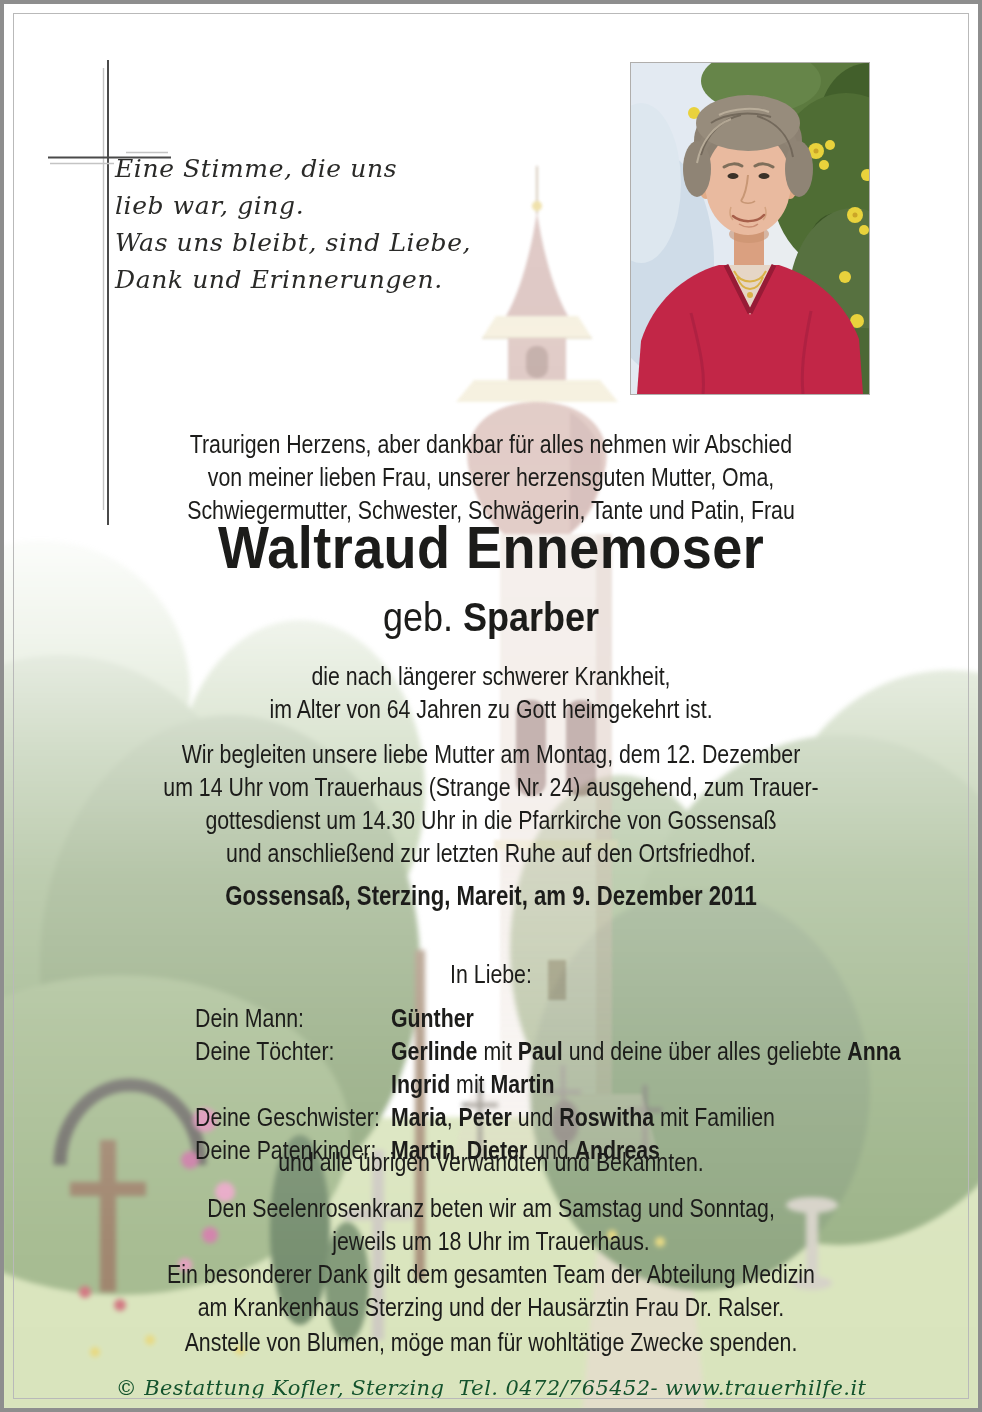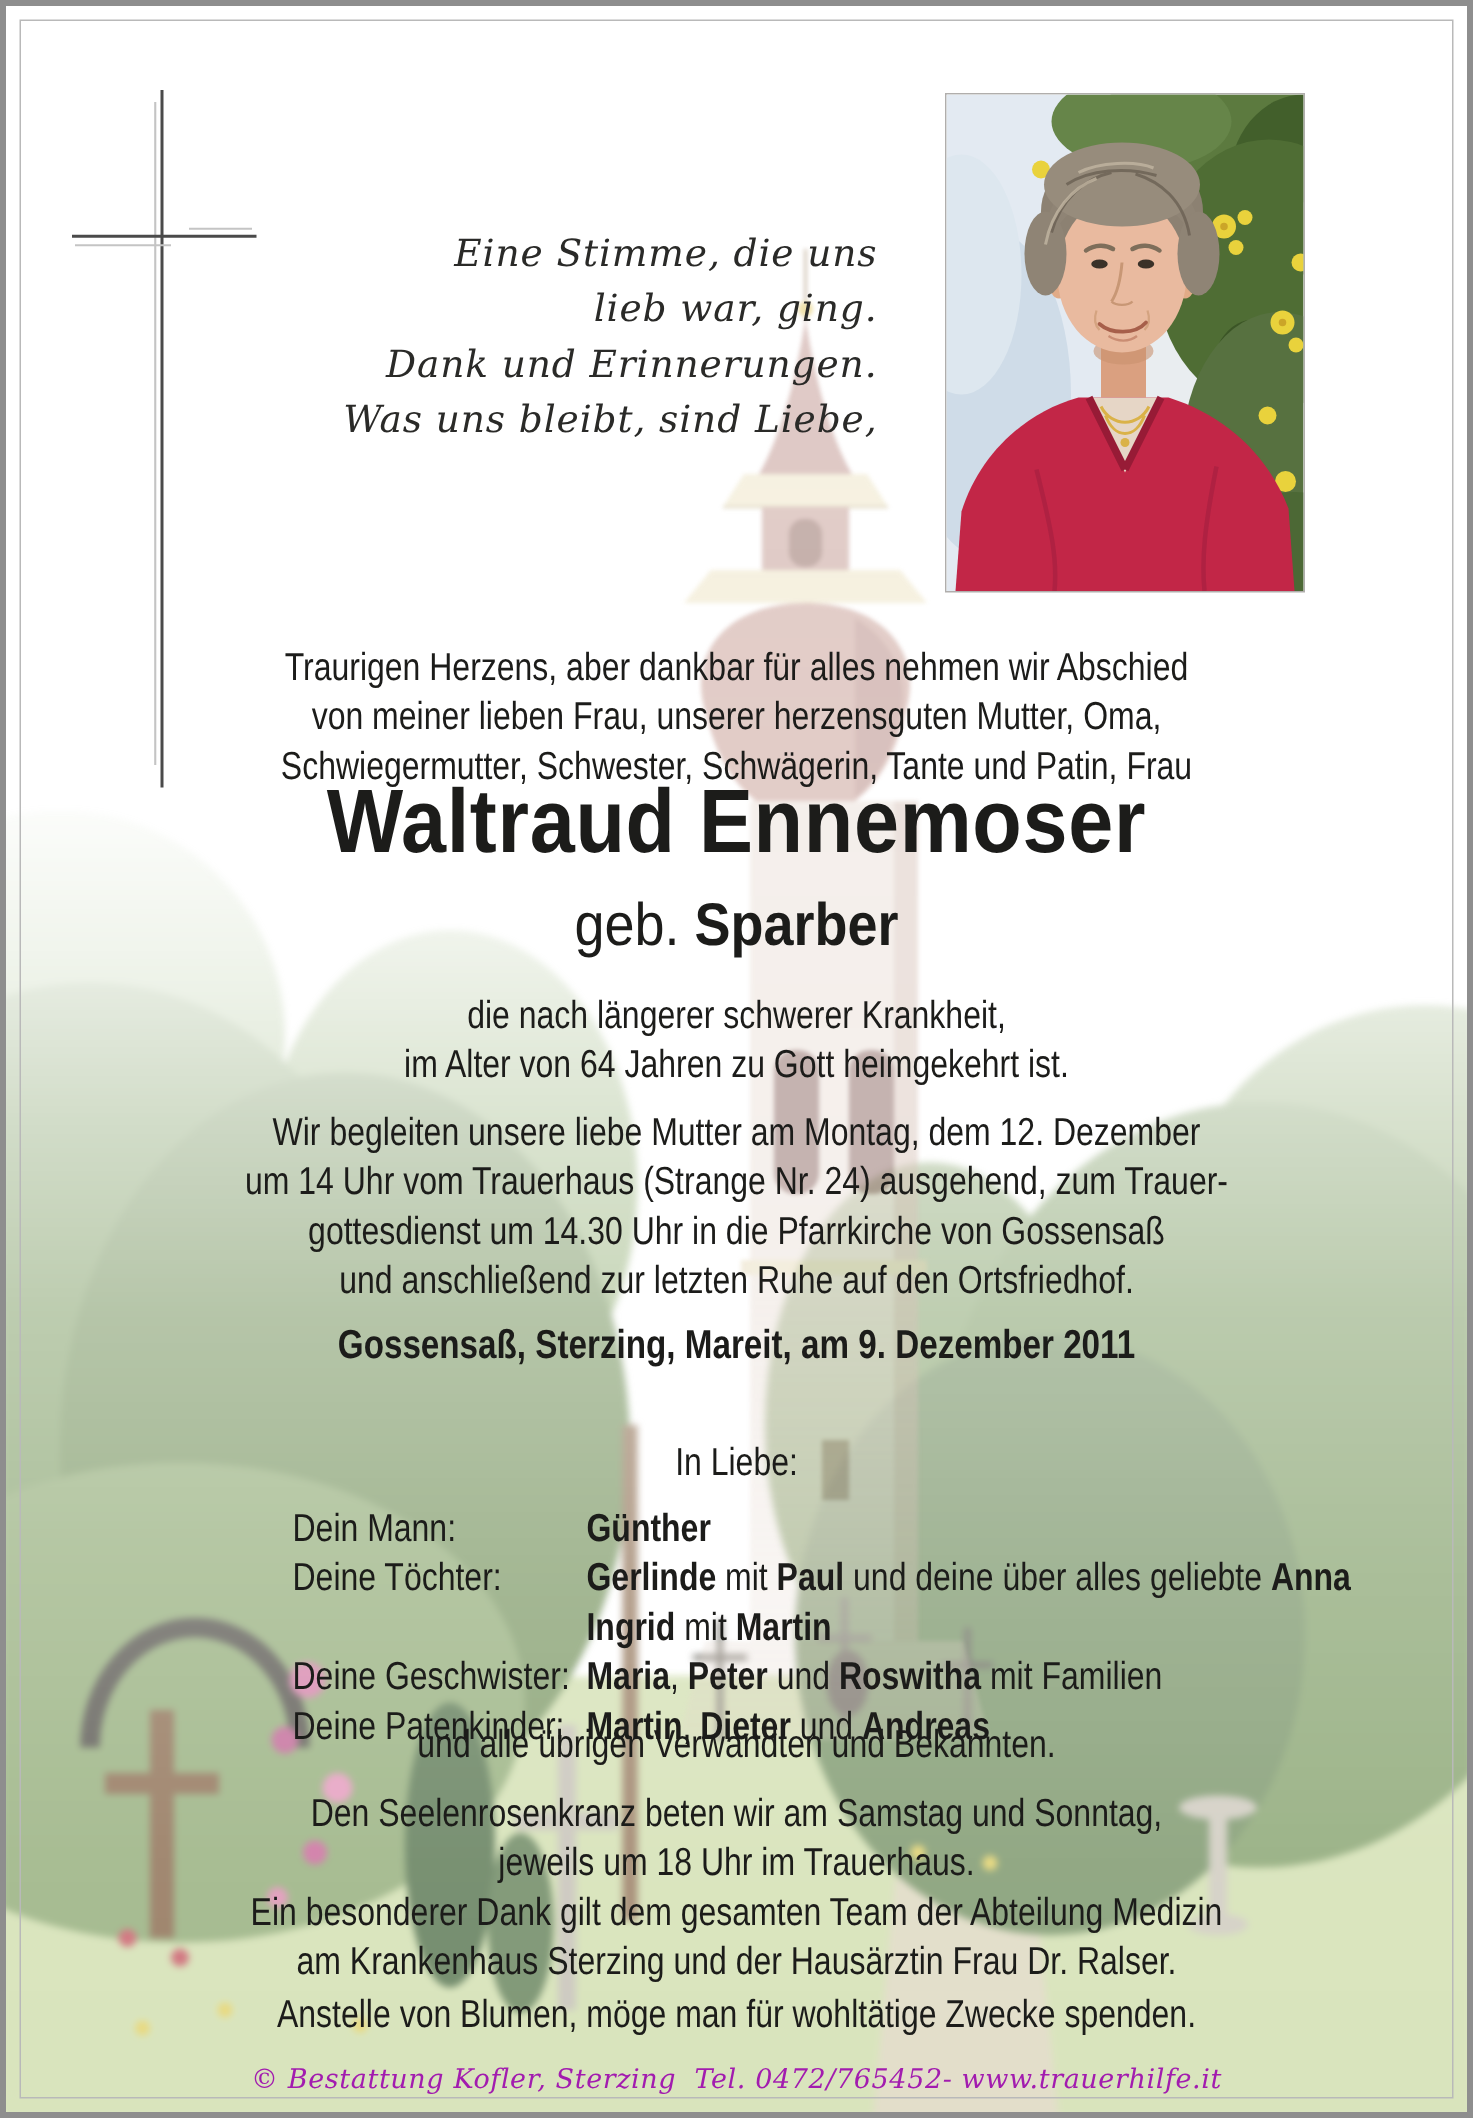--- a/index.html
+++ b/index.html
@@ -34,21 +34,21 @@
     position:absolute;left:630px;top:62px;width:238px;height:331px;z-index:6;
     border:1px solid #b0aeac;background:#fff;overflow:hidden;
   }
   .photo svg{display:block;filter:blur(.4px) saturate(1.02);}
 
   
   .block{position:absolute;left:40px;width:902px;text-align:center;z-index:10;}
   .cond{transform:scaleX(.82);transform-origin:50% 0;}
   .body-text{font-size:26px;line-height:33px;color:#1c1c1a;}
   .poem{
-    position:absolute;left:115px;top:150px;width:470px;text-align:right;z-index:10;
+    position:absolute;left:115px;top:150px;width:470px;text-align:left;z-index:10;
     font-family:"DejaVu Serif",serif;font-style:italic;
     font-size:25px;line-height:37px;letter-spacing:.6px;color:#2a2a28;
   }
   .deceased-name{top:516px;font-size:60px;line-height:64px;font-weight:bold;letter-spacing:.5px;transform:scaleX(.9);transform-origin:50% 0;}
   .geb-row{top:594px;font-size:40px;line-height:46px;transform:scaleX(.9);transform-origin:50% 0;}
   .geb-row .maiden{font-weight:bold;}
   .announce{top:428px;}
   .death{top:660px;}
   .funeral{top:738px;}
   .place-date{top:880px;font-weight:bold;font-size:27px;}
@@ -59,21 +59,21 @@
   }
   .fam-row{display:grid;grid-template-columns:239px auto;}
   .fam-label{white-space:nowrap;}
   .b{font-weight:bold;}
   .relatives{top:1146px;}
   .rosary{top:1192px;}
   .thanks{top:1258px;}
   .donation{top:1326px;}
   .footer{
     top:1376px;font-family:"DejaVu Serif",serif;font-style:italic;
-    font-size:18px;letter-spacing:.4px;color:#a21caf;
+    font-size:21px;letter-spacing:.4px;color:#14532d;
   }
 </style>
 </head>
 <body>
 
 <svg class="bg-scene" width="982" height="1412" viewBox="0 0 982 1412">
 
   <rect x="0" y="1150" width="982" height="262" fill="#ccdba6"></rect>
   <ellipse cx="491" cy="1165" rx="620" ry="48" fill="#ccdba6"></ellipse>
   <polygon points="598,1240 688,1240 706,1412 582,1412" fill="#d9d3b8"></polygon>
@@ -226,22 +226,22 @@
     <path d="M95,202 L119,250 M143,202 L119,250" stroke="#951c36" stroke-width="5" fill="none"></path>
     <path d="M60,250 C70,290 74,310 72,331 M180,248 C172,288 170,310 172,331" stroke="#a02040" stroke-width="3" fill="none" opacity=".6"></path>
     <path d="M103,208 C110,222 128,222 135,208 M106,214 C112,230 126,230 132,214" stroke="#d9b24a" stroke-width="2" fill="none"></path>
     <circle cx="119" cy="232" r="3" fill="#d9b24a"></circle>
   </svg>
 </div>
 
 <div class="poem">
     <div class="ln">Eine Stimme, die uns</div>
     <div class="ln">lieb war, ging.</div>
+    <div class="ln">Was uns bleibt, sind Liebe,</div>
     <div class="ln">Dank und Erinnerungen.</div>
-    <div class="ln">Was uns bleibt, sind Liebe,</div>
   </div>
 
 <div class="block body-text cond announce">
     <div class="ln">Traurigen Herzens, aber dankbar für alles nehmen wir Abschied</div>
     <div class="ln">von meiner lieben Frau, unserer herzensguten Mutter, Oma,</div>
     <div class="ln">Schwiegermutter, Schwester, Schwägerin, Tante und Patin, Frau</div>
   </div>
 
 <div class="block deceased-name">Waltraud Ennemoser</div>
 

